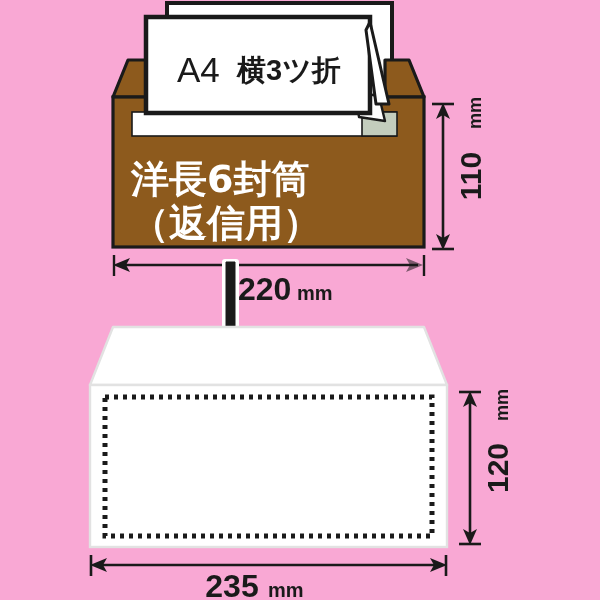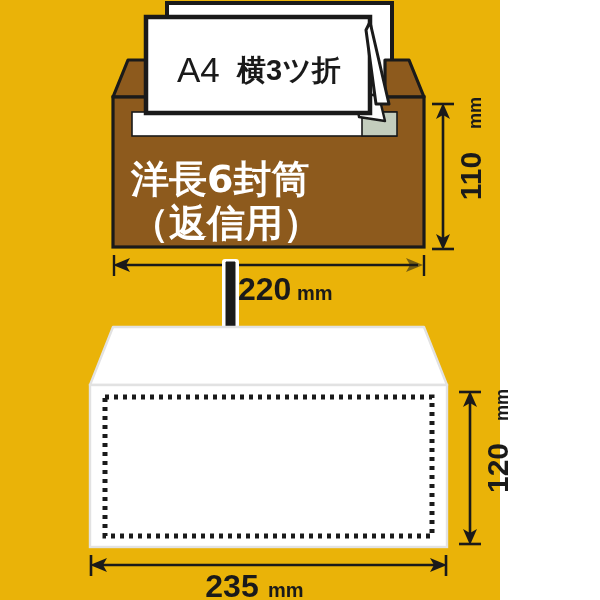--- a/index.html
+++ b/index.html
@@ -8,23 +8,23 @@
     background: #ffffff;
   }
   body {
     width: 600px;
     height: 600px;
     font-family: "Liberation Sans", "DejaVu Sans", sans-serif;
     overflow: hidden;
   }
   #diagram-root {
     position: relative;
-    width: 500px;
+    width: 600px;
     height: 600px;
-    background: #eab308;
+    background: #f9a8d4;
   }
   svg.figure {
     display: block;
     width: 600px;
     height: 600px;
   }
   .label-text {
     font-family: "Liberation Sans", "DejaVu Sans", sans-serif;
     fill: #1a1a1a;
   }

